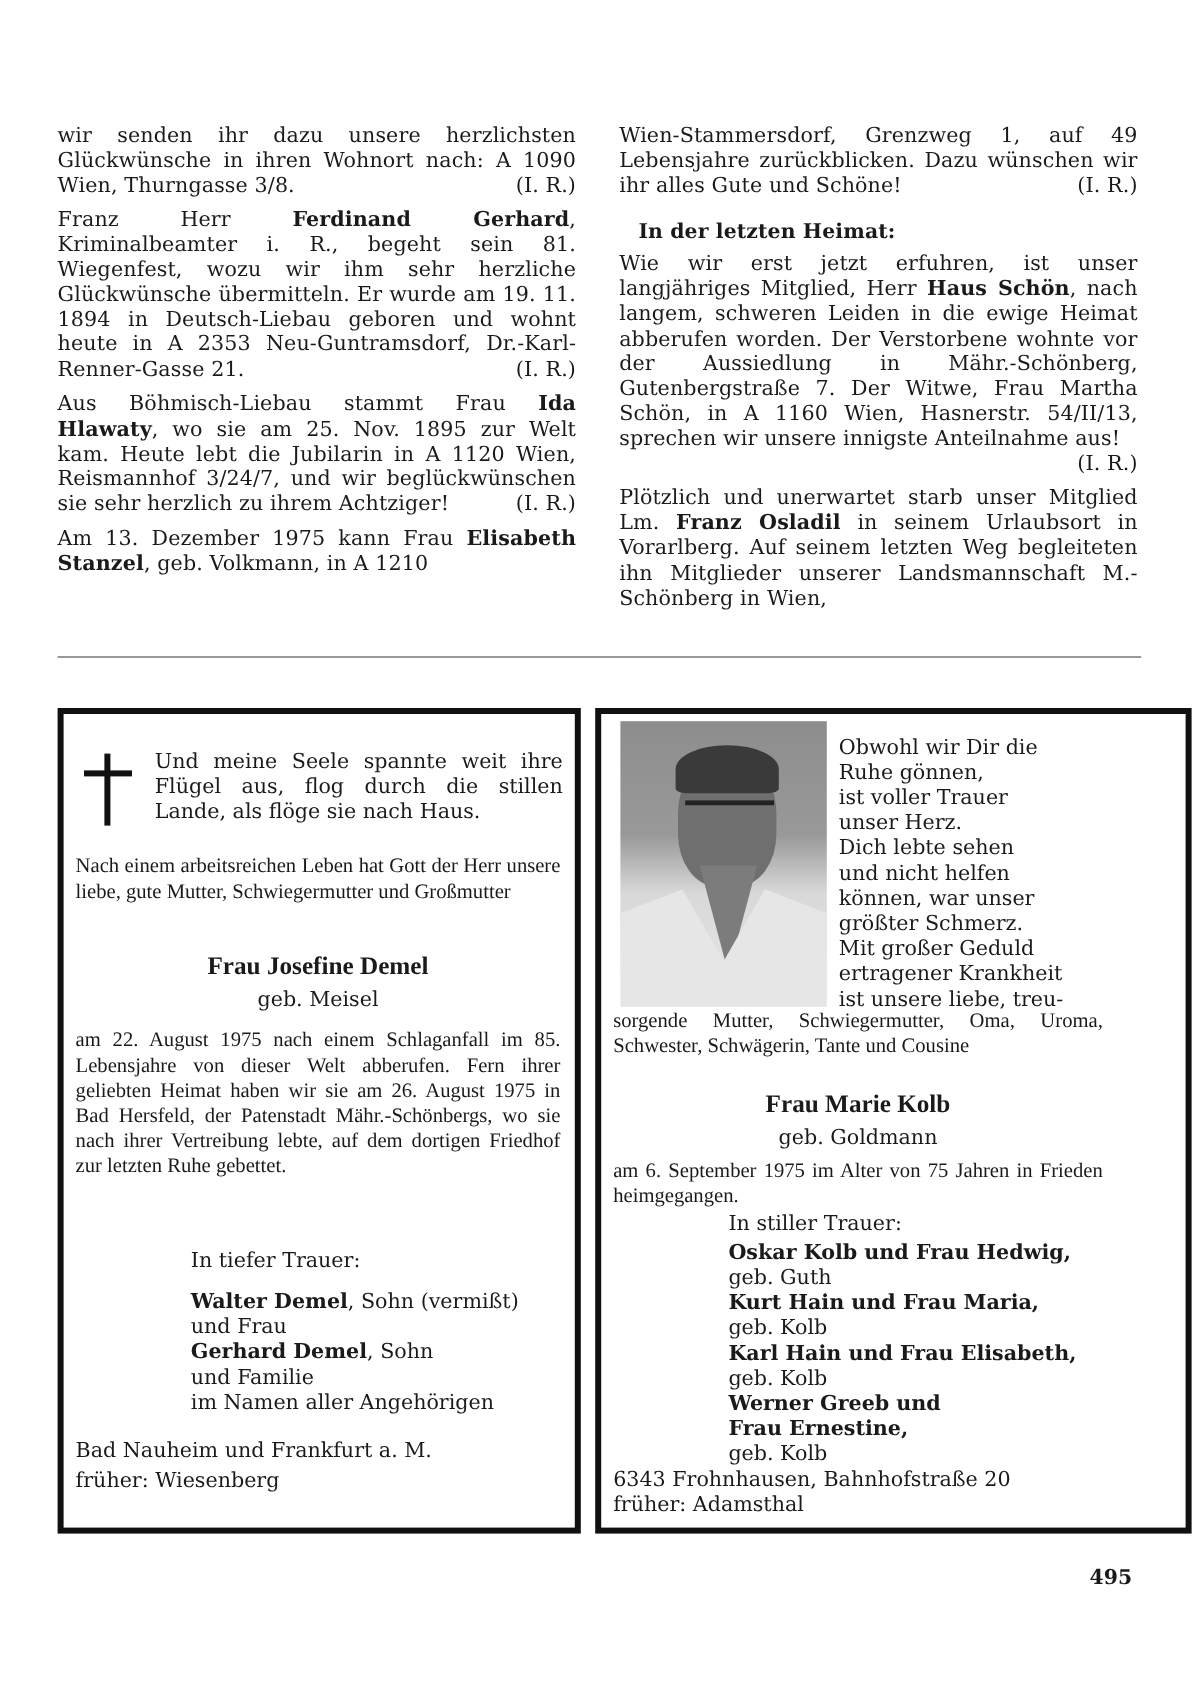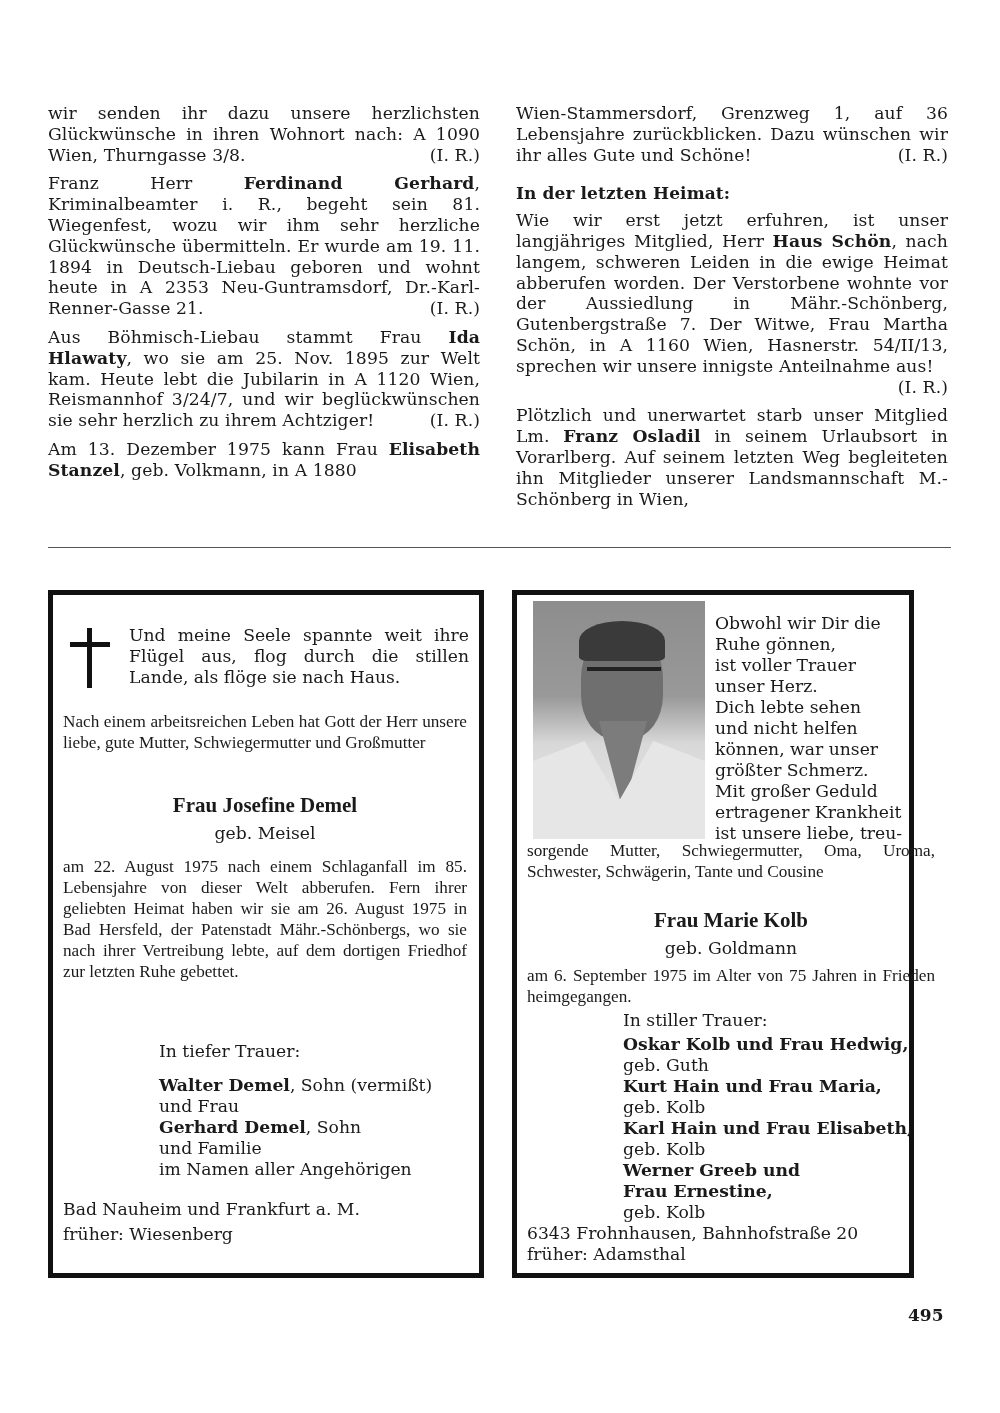--- a/index.html
+++ b/index.html
@@ -13,32 +13,32 @@
     position: absolute; top: 103px; width: 432px;
     font-size: 17.2px; line-height: 20.8px; text-align: justify;
     letter-spacing: 0.1px;
   }
   .col-left { left: 48px; }
   .col-right { left: 516px; }
   .para { margin: 0 0 8px 0; }
   .para .sig { float: right; }
   .para::after { content: ""; display: block; clear: both; }
   .b { font-weight: bold; }
-  .subhead { font-weight: bold; margin: 18px 0 6px 0; font-size: 17px; }
+  .subhead { font-weight: bold; margin: 18px 0 6px 16px; font-size: 17px; }
   .rule {
     position: absolute; left: 48px; width: 903px; top: 547px; height: 0;
     border-top: 1.5px solid #555;
   }
   .box {
     position: absolute; top: 590px; height: 688px;
     border: 5px solid #111; box-sizing: border-box;
     font-size: 17.2px; line-height: 21px;
   }
   .box-left { left: 48px; width: 436px; padding-left: 36px; }
-  .box-right { left: 512px; width: 402px; }
+  .box-right { left: 496px; width: 497px; }
   .cross {
     position: absolute; left: 17px; top: 33px; width: 40px; height: 60px;
   }
   .cross .v { position: absolute; left: 17px; top: 0; width: 5px; height: 60px; background: #111; }
   .cross .h { position: absolute; left: 0; top: 14px; width: 40px; height: 5px; background: #111; }
   .poem-left {
     position: absolute; left: 76px; top: 30px; width: 340px; text-align: justify;
   }
   .inner-left { position: absolute; left: 10px; width: 404px; }
   .justify { text-align: justify; font-family: Liberation Serif, serif; }
@@ -90,27 +90,27 @@
   </p>
   <p class="para">
     <span>Franz Herr </span><span class="b">Ferdinand Gerhard</span><span>, Kriminalbeamter i. R., begeht sein 81. Wiegenfest, wozu wir ihm sehr herzliche Glückwünsche übermitteln. Er wurde am 19. 11. 1894 in Deutsch-Liebau geboren und wohnt heute in A 2353 Neu-Guntramsdorf, Dr.-Karl-Renner-Gasse 21.</span>
     <span class="sig">(I. R.)</span>
   </p>
   <p class="para">
     <span>Aus Böhmisch-Liebau stammt Frau </span><span class="b">Ida Hlawaty</span><span>, wo sie am 25. Nov. 1895 zur Welt kam. Heute lebt die Jubilarin in A 1120 Wien, Reismannhof 3/24/7, und wir beglückwünschen sie sehr herzlich zu ihrem Achtziger!</span>
     <span class="sig">(I. R.)</span>
   </p>
   <p class="para">
-    <span>Am 13. Dezember 1975 kann Frau </span><span class="b">Elisabeth Stanzel</span><span>, geb. Volkmann, in A 1880</span>
+    <span>Am 13. Dezember 1975 kann Frau </span><span class="b">Elisabeth Stanzel</span><span>, geb. Volkmann, in A 1210</span>
   </p>
 </div>
 
 <div class="col col-right">
   <p class="para">
-    <span>Wien-Stammersdorf, Grenzweg 1, auf 36 Lebensjahre zurückblicken. Dazu wünschen wir ihr alles Gute und Schöne!</span>
+    <span>Wien-Stammersdorf, Grenzweg 1, auf 49 Lebensjahre zurückblicken. Dazu wünschen wir ihr alles Gute und Schöne!</span>
     <span class="sig">(I. R.)</span>
   </p>
   <div class="subhead">In der letzten Heimat:</div>
   <p class="para">
     <span>Wie wir erst jetzt erfuhren, ist unser langjähriges Mitglied, Herr </span><span class="b">Haus Schön</span><span>, nach langem, schweren Leiden in die ewige Heimat abberufen worden. Der Verstorbene wohnte vor der Aussiedlung in Mähr.-Schönberg, Gutenbergstraße 7. Der Witwe, Frau Martha Schön, in A 1160 Wien, Hasnerstr. 54/II/13, sprechen wir unsere innigste Anteilnahme aus!</span>
     <span class="sig">(I. R.)</span>
   </p>
   <p class="para">
     <span>Plötzlich und unerwartet starb unser Mitglied Lm. </span><span class="b">Franz Osladil</span><span> in seinem Urlaubsort in Vorarlberg. Auf seinem letzten Weg begleiteten ihn Mitglieder unserer Landsmannschaft M.-Schönberg in Wien,</span>
   </p>

